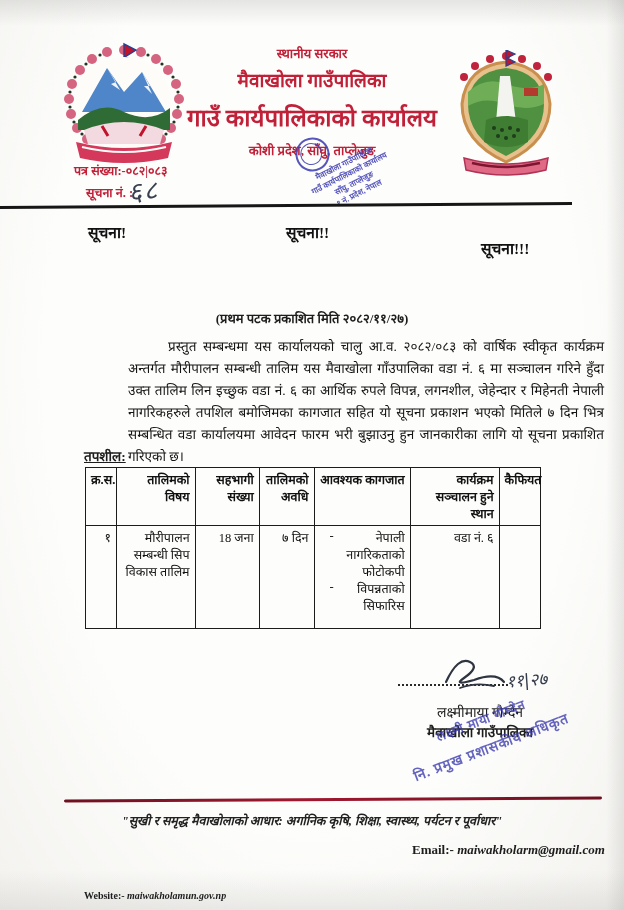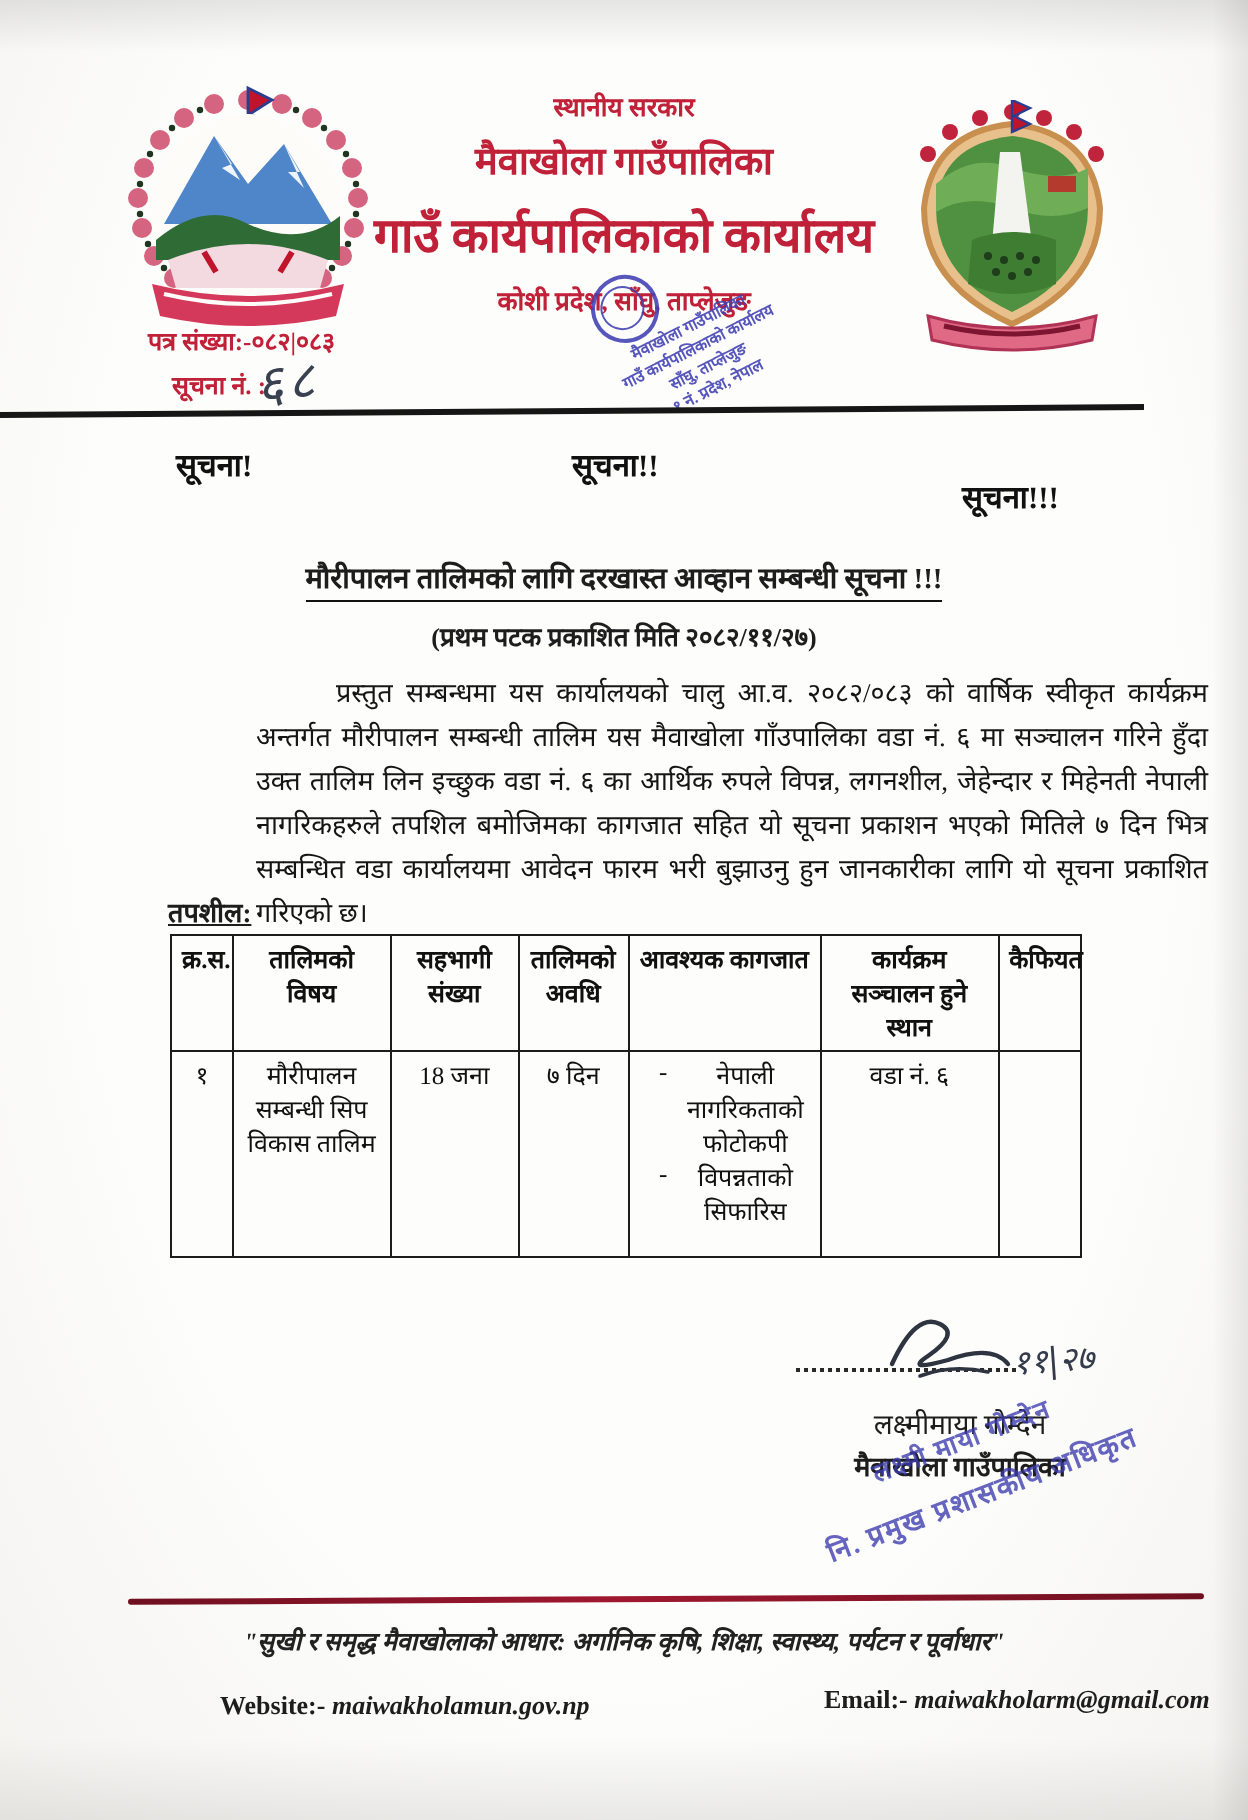--- a/index.html
+++ b/index.html
@@ -61,21 +61,21 @@
     font-size:13.5px;line-height:22px;text-align:justify;text-indent:40px;color:#151515;margin-left:44px;
   }
 
   .details-label{position:absolute;left:84px;top:447px;font-size:13.5px;font-weight:bold;text-decoration:underline;}
 
   
   table.detail{
     position:absolute;left:85px;top:467px;width:456px;border-collapse:collapse;
     font-size:12.5px;color:#111;table-layout:fixed;
   }
-  table.detail th,table.detail td{border:1.6px solid #1c1c1c;padding:3px 5px;vertical-align:top;text-align:center;font-weight:bold;}
+  table.detail th,table.detail td{border:1.6px solid #1c1c1c;padding:3px 5px;vertical-align:top;text-align:right;font-weight:bold;}
   table.detail td{font-weight:normal;}
   table.detail .c-sn{width:30px;}
   table.detail .c-sub{width:76px;}
   table.detail .c-part{width:62px;}
   table.detail .c-dur{width:53px;}
   table.detail .c-doc{width:93px;}
   table.detail .c-ven{width:86px;}
   table.detail .c-rem{width:40px;}
   table.detail td{height:auto;}
   table.detail tr.body-row td{height:96px;}
@@ -94,21 +94,21 @@
   .sig-org{font-size:13.5px;font-weight:bold;margin-top:2px;}
   .sig-stamp{
     position:absolute;left:-12px;top:58px;width:220px;transform:rotate(-21deg);
     color:#3b3bb0;opacity:.78;font-weight:bold;text-align:center;pointer-events:none;
   }
   .sig-stamp .l1{font-size:13px;letter-spacing:1px;}
   .sig-stamp .l2{font-size:14px;margin-top:10px;letter-spacing:1px;}
 
   .rule-maroon{position:absolute;left:64px;top:798px;width:538px;height:3px;background:linear-gradient(90deg,#6e1020,#a01830 45%,#6e1020);border-radius:2px;transform:rotate(-.3deg);}
   .slogan{position:absolute;left:0;top:812px;width:100%;text-align:center;font-size:12.5px;font-weight:bold;font-style:italic;color:#222;}
-  .contact-website{position:absolute;left:84px;top:845px;font-size:13px;font-weight:bold;margin-left:26px;}
+  .contact-website{position:absolute;left:84px;top:890px;font-size:10px;font-weight:bold;}
   .contact-email{position:absolute;left:412px;top:842px;font-size:13px;font-weight:bold;}
   .contact-website i,.contact-email i{font-style:italic;font-weight:bold;}
 </style>
 </head>
 <body>
 
 <div class="page">
 
   <div class="shade top"></div>
   <div class="shade bottom"></div>
@@ -227,23 +227,20 @@
     <div class="stxt">साँघु, ताप्लेजुङ</div>
     <div class="stxt">१ नं. प्रदेश, नेपाल</div>
   </div>
 
   <div class="rule-black"></div>
 
   <div class="notice-word w1">सूचना!</div>
   <div class="notice-word w2">सूचना!!</div>
   <div class="notice-word w3">सूचना!!!</div>
 
-  <div class="doc-title">
-    <span>मौरीपालन तालिमको लागि दरखास्त आव्हान सम्बन्धी सूचना !!!</span>
-  </div>
   <div class="pub-date">(प्रथम पटक प्रकाशित मिति  २०८२/११/२७)</div>
 
   <div class="body-para">प्रस्तुत सम्बन्धमा यस कार्यालयको चालु आ.व. २०८२/०८३ को वार्षिक स्वीकृत कार्यक्रम अन्तर्गत मौरीपालन सम्बन्धी तालिम यस मैवाखोला गाँउपालिका वडा नं. ६ मा सञ्चालन गरिने हुँदा उक्त तालिम लिन इच्छुक  वडा नं. ६ का आर्थिक रुपले विपन्न, लगनशील, जेहेन्दार र मिहेनती नेपाली नागरिकहरुले तपशिल बमोजिमका कागजात सहित यो सूचना प्रकाशन भएको मितिले ७ दिन भित्र सम्बन्धित वडा कार्यालयमा आवेदन फारम भरी बुझाउनु हुन जानकारीका लागि यो सूचना प्रकाशित गरिएको छ।</div>
 
   <div class="details-label">तपशील:</div>
 
   <table class="detail">
     <colgroup>
       <col class="c-sn">
         <col class="c-sub">

